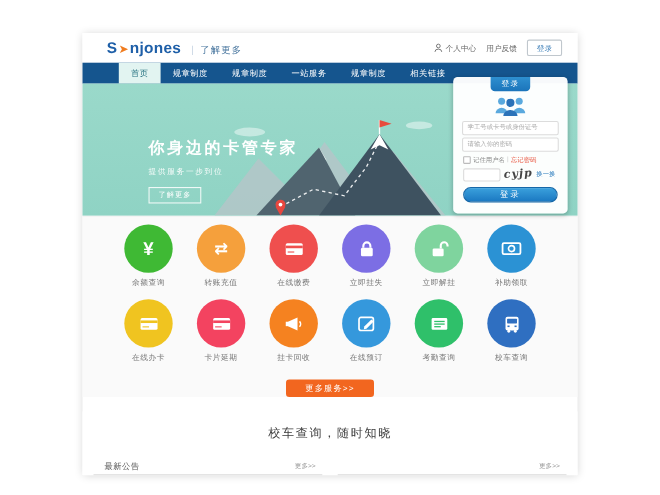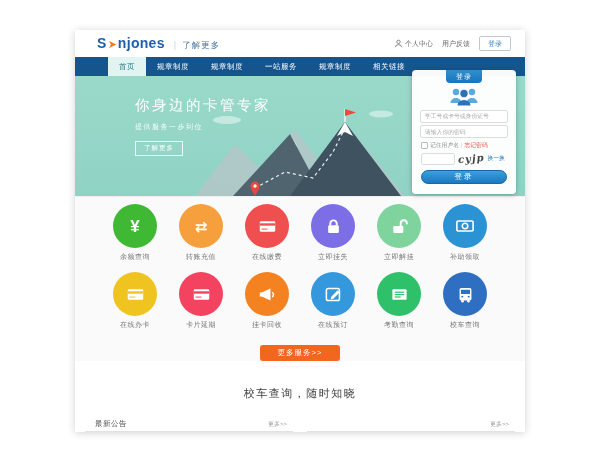--- a/index.html
+++ b/index.html
@@ -17,21 +17,21 @@
   .header-right{margin-left:auto;display:flex;align-items:center;gap:9px;font-size:7px;color:#666;}
   .hlink{cursor:pointer;display:flex;align-items:center;gap:2px;}
   .hlogin{border:1px solid #c0c7cd;border-radius:2px;padding:1.5px 8px;color:#3d7fb8;cursor:pointer;background:#fff;}
   
   .nav{height:19px;background:#15558e;display:flex;align-items:stretch;padding-left:33px;}
   .nav-item{color:#fff;font-size:7.5px;line-height:19px;padding:0 11px;cursor:pointer;letter-spacing:.5px;}
   .nav-item.active{background:#e2f4f1;color:#23707f;}
   
   .banner{position:relative;height:120px;background:linear-gradient(#9ad9ca,#8fd3c4);overflow:visible;}
   .hero{position:absolute;left:60px;top:20px;color:#fff;}
-  .hero-title{font-size:14.5px;font-weight:normal;letter-spacing:2.5px;}
+  .hero-title{font-size:14.5px;font-weight:bold;letter-spacing:2.5px;margin-top:29px;}
   .hero-sub{font-size:7px;letter-spacing:1.5px;opacity:.92;margin-top:7px;}
   .hero-btn{display:inline-block;margin-top:9px;border:1px solid rgba(255,255,255,.85);color:#fff;
             font-size:6.5px;padding:2px 8px;letter-spacing:1px;cursor:pointer;background:transparent;}
   .mountains{position:absolute;left:120px;bottom:0;}
   
   .panel{position:absolute;top:-6px;right:9px;width:104px;height:124px;background:rgba(255,255,255,.97);
          border-radius:4px;box-shadow:0 1px 5px rgba(0,0,0,.25);z-index:5;}
   .panel-tab{position:absolute;top:0;left:50%;transform:translateX(-50%);width:36px;height:13px;
              background:linear-gradient(#2e8fd0,#1b74ba);color:#fff;font-size:7px;line-height:13px;
              text-align:center;border-radius:0 0 4px 4px;cursor:pointer;letter-spacing:1px;}

